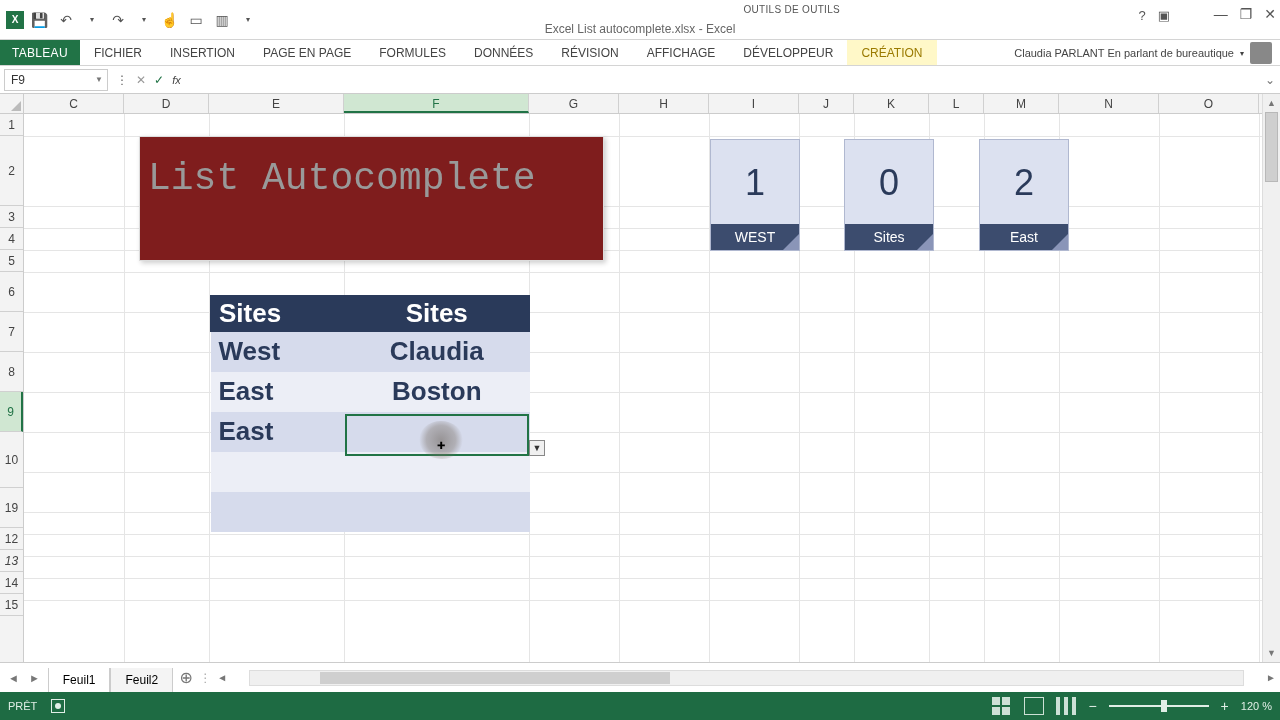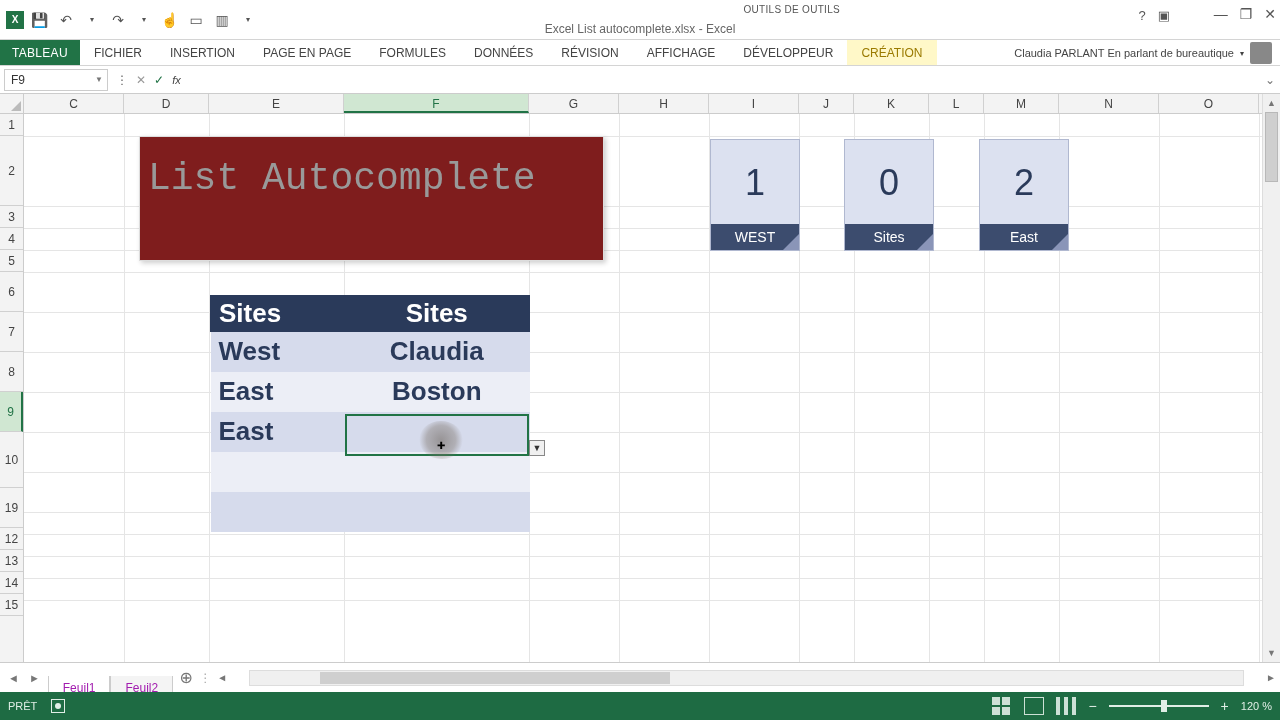--- a/index.html
+++ b/index.html
@@ -348,23 +348,23 @@
   display:flex; align-items:center;
   border-top:1px solid #ccc;
 }
 .sheet-nav { padding:0 8px; display:flex; gap:10px; color:#777; font-size:11px; }
 .sheet-tab {
   padding: 5px 14px;
   border:1px solid #ccc;
   border-top:none;
   background:#f4f4f4;
   font-size:12px;
-  color:#a21caf;
+  color:#000000;
   position:relative;
-  top:11px;
+  top:3px;
 }
 .sheet-tab.active { background:#fff; border-bottom:2px solid #217346; font-weight:500; }
 .sheet-add { width:26px; text-align:center; color:#777; font-size:16px; }
 .hscroll { flex:1; display:flex; align-items:center; }
 .hscroll-track { flex:1; height:16px; background:#f0f0f0; border:1px solid #ddd; position:relative; margin:0 18px; }
 .hscroll-track .thumb { position:absolute; left:70px; width:350px; top:1px; bottom:1px; background:#cfcfcf; }
 .hscroll .arrow { width:18px; text-align:center; color:#777; font-size:10px; }
 .hscroll .grip { width:14px; color:#aaa; }
 
 
@@ -479,21 +479,21 @@
       <div class="row-header" style="height: 22px;">3</div>
       <div class="row-header" style="height: 22px;">4</div>
       <div class="row-header" style="height: 22px;">5</div>
       <div class="row-header" style="height: 40px;">6</div>
       <div class="row-header" style="height: 40px;">7</div>
       <div class="row-header" style="height: 40px;">8</div>
       <div class="row-header selected" style="height: 40px;">9</div>
       <div class="row-header" style="height: 56px;">10</div>
       <div class="row-header" style="height: 40px;">19</div>
       <div class="row-header" style="height: 22px;">12</div>
-      <div class="row-header" style="height: 22px;">13</div>
+      <div class="row-header" style="height: 22px; font-style: italic;">13</div>
       <div class="row-header" style="height: 22px;">14</div>
       <div class="row-header" style="height: 22px;">15</div>
     </div>
   <div class="cells">
     <div class="gridlines-v" id="glv">
         <div style="left: 100px;"></div>
         <div style="left: 185px;"></div>
         <div style="left: 320px;"></div>
         <div style="left: 505px;"></div>
         <div style="left: 595px;"></div>

